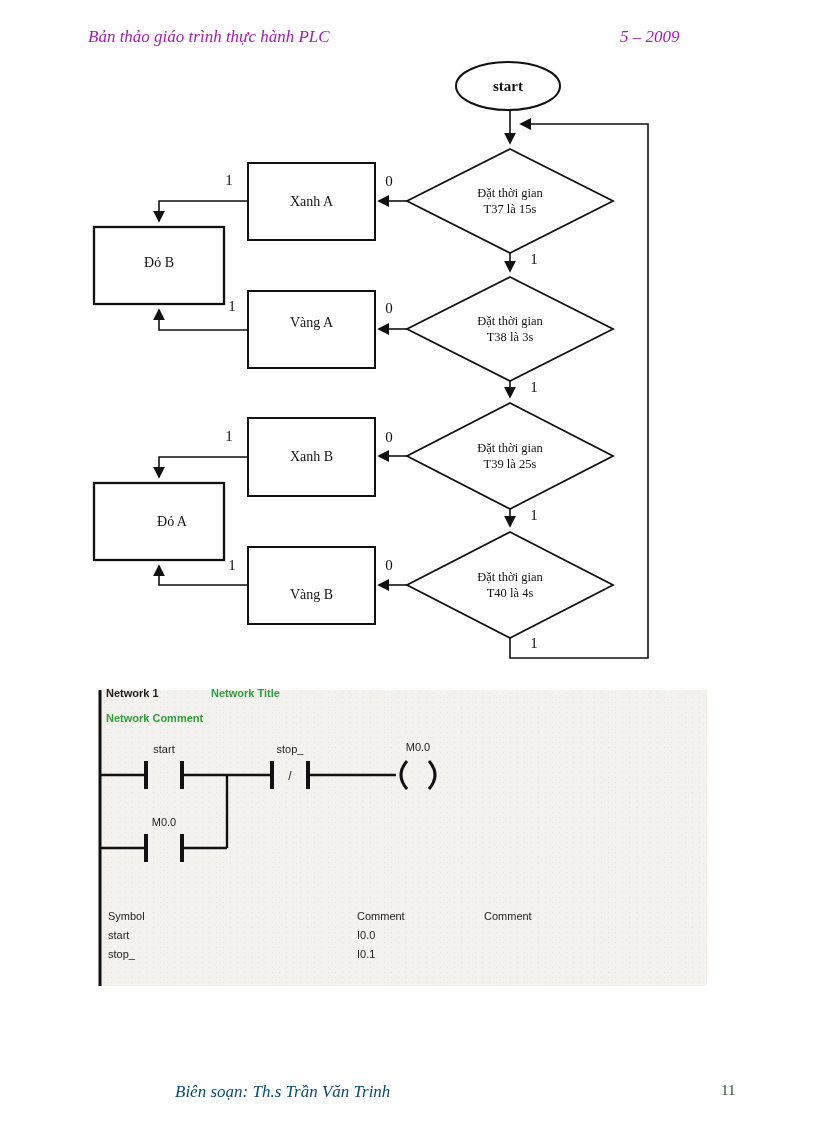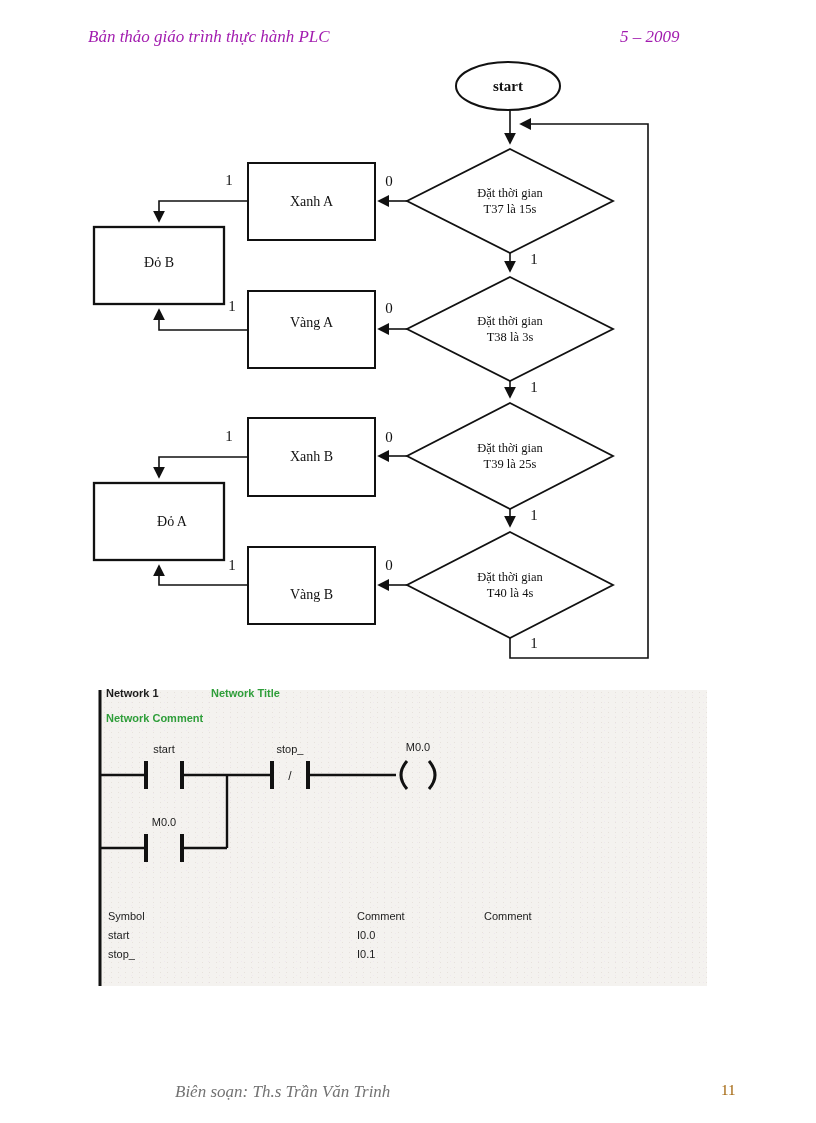--- a/index.html
+++ b/index.html
@@ -5,22 +5,22 @@
   html,body { margin:0; padding:0; background:#888; }
   .page {
     position:relative; width:816px; height:1123px; margin:0 auto;
     background:#ffffff; overflow:hidden;
     font-family:"Liberation Serif", serif; color:#111;
   }
   .abs { position:absolute; }
   .ctr { transform:translate(-50%,-50%); white-space:nowrap; text-align:center; }
   .flexc { display:flex; align-items:center; justify-content:center; text-align:center;border-radius:7px; }
   .hdr { font-style:italic; font-size:17px; color:#a21caf; white-space:nowrap; }
-  .ftr { font-style:italic; font-size:17px; color:#737373; white-space:nowrap; }
-  .pageno { font-size:15px; color:#a16207; }
+  .ftr { font-style:italic; font-size:17px; color:#0c4a6e; white-space:nowrap; }
+  .pageno { font-size:15px; color:#14532d; }
   .startlbl { font-weight:bold; font-size:15px; }
   .dtext { font-size:12.5px; line-height:16px; text-align:center; white-space:nowrap; }
   .boxlbl { font-size:14px; }
   .edge { font-size:15px; }
   .ladder-area {
     background-color:#f4f2ef;
     background-image:
       radial-gradient(#e7e2dc 0.6px, transparent 0.8px),
       radial-gradient(#efe8ee 0.6px, transparent 0.8px);
     background-size:7px 5px, 11px 7px;

